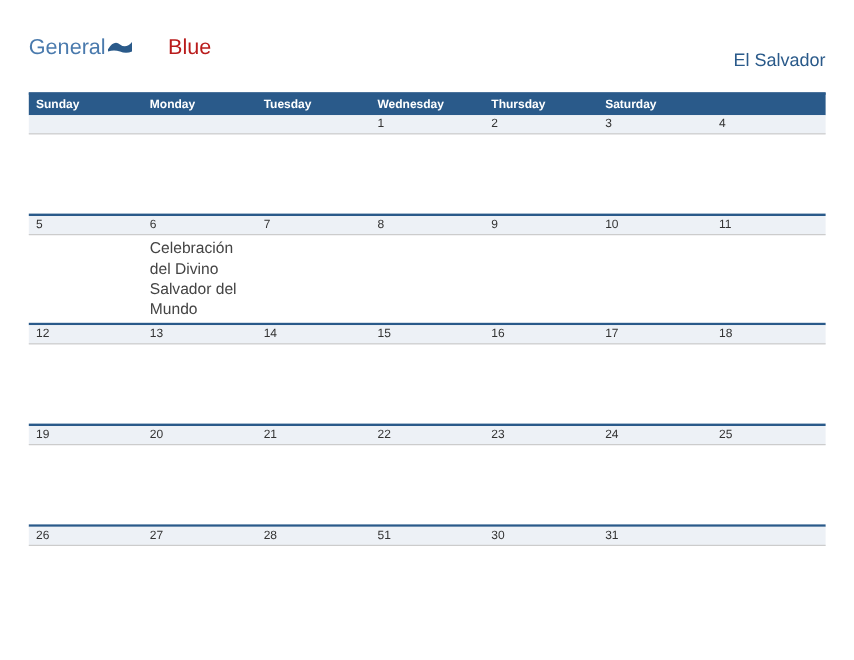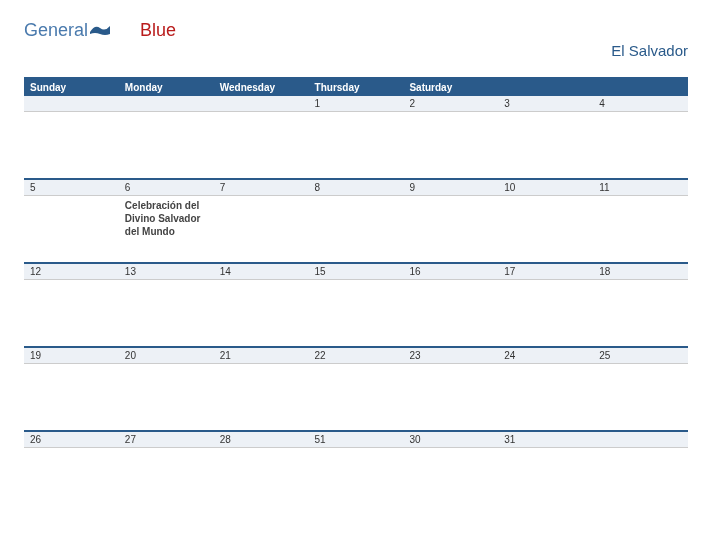--- a/index.html
+++ b/index.html
@@ -9,21 +9,21 @@
     }
     body {
       font-family: Arial, Helvetica, sans-serif;
       background: #ffffff;
       width: 712px;
       height: 550px;
       padding: 20px 24px;
     }
     .header {
       display: flex;
-      align-items: flex-start;
+      align-items: center;
       justify-content: space-between;
       margin-bottom: 18px;
       position: relative;
     }
     .logo {
       display: flex;
       align-items: center;
       font-size: 18px;
       font-weight: 400;
       color: #2a5a8a;
@@ -90,24 +90,23 @@
       border-bottom: 2px solid #2a5a8a;
       min-height: 68px;
     }
     .day-cell {
       padding: 2px 6px;
       font-size: 9px;
       color: #333;
       line-height: 1.3;
     }
     .event {
-      font-size: 10px;
+      font-size: 13px;
       color: #444;
       margin-top: 1px;
-      font-weight: bold;
     }
   </style>
 </head>
 <body>
 
 <div class="header">
   <div class="logo">
     <span class="logo-general">General</span>
       <span class="logo-icon"><svg width="22" height="14" viewBox="0 0 22 14">
           <path d="M 0 10 Q 5 2 10 6 Q 15 10 20 4 L 20 12 Q 15 14 10 12 Q 5 10 0 12 Z" fill="#2a5a8a"></path>
@@ -115,20 +114,21 @@
       <br>
     <span class="logo-blue" style="margin-left:28px;">Blue</span>
   </div>
   <div class="country">El Salvador</div>
 </div>
 
 <div class="calendar">
   <div class="weekday-header">
     <div class="weekday">Sunday</div>
     <div class="weekday">Monday</div>
+    <div class="weekday">Tuesday</div>
     <div class="weekday">Wednesday</div>
     <div class="weekday">Thursday</div>
     <div class="weekday">Saturday</div>
   </div>
 
   <div class="day-number-row">
     <div class="day-number-cell"></div>
     <div class="day-number-cell"></div>
     <div class="day-number-cell"></div>
     <div class="day-number-cell">1</div>

